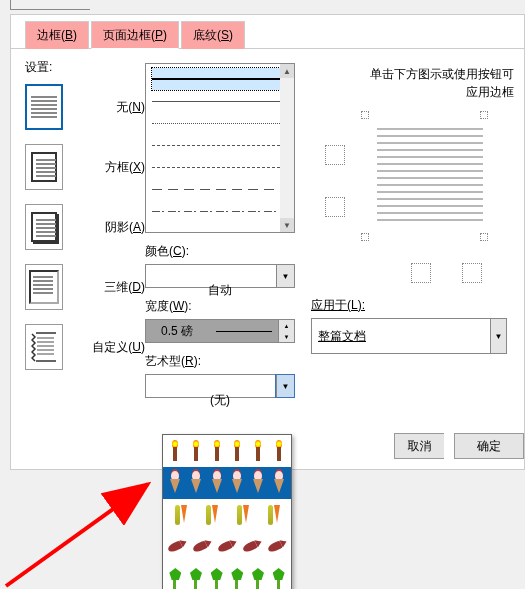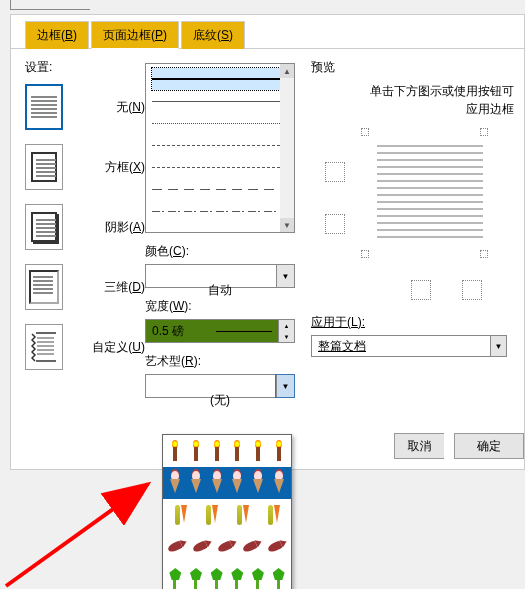--- a/index.html
+++ b/index.html
@@ -1,20 +1,20 @@
 <!DOCTYPE html>
 <html><head>
 <meta charset="utf-8">
 <style>
 * { box-sizing: border-box; margin: 0; padding: 0; font-family: "Microsoft YaHei", Tahoma, sans-serif; font-size: 12px; }
 body { background: #f0f0f0; width: 525px; height: 589px; overflow: hidden; position: relative; }
 .dialog { position: absolute; left: 10px; top: 14px; right: 0; background: #fff; border: 1px solid #ccc; height: 456px; }
 .titlebar-frag { position: absolute; left: 10px; top: 0; height: 10px; width: 80px; border-left: 1px solid #888; border-bottom: 1px solid #888; }
 .tabs { display: flex; gap: 2px; padding: 6px 8px 0 14px; border-bottom: 1px solid #ccc; }
-.tab { padding: 5px 11px 4px; background: #eab308; border: 1px solid #ccc; border-bottom: none; margin-bottom: -1px; position: relative; cursor: pointer; }
+.tab { padding: 5px 11px 4px; background: #fca5a5; border: 1px solid #ccc; border-bottom: none; margin-bottom: -1px; position: relative; cursor: pointer; }
 .tab.active { border-bottom: 1px solid #fff; }
 .tab u { text-decoration: underline; }
 .body { display: flex; padding: 10px 0 0 14px; }
 .label { margin-bottom: 4px; }
 .label u { text-decoration: underline; }
 
 .col-settings { width: 120px; }
 .setting-list { display: flex; flex-direction: column; gap: 14px; margin-top: 8px; }
 .setting-item { display: flex; align-items: center; gap: 10px; cursor: pointer; justify-content: space-between; }
 .setting-icon { width: 38px; height: 46px; background: #fff; display: flex; align-items: center; justify-content: center; border: 1px solid #999; }
@@ -40,36 +40,36 @@
 .line-dashdot { width:100%; height:1px; background: repeating-linear-gradient(90deg,#555 0 8px, transparent 8px 10px, #555 10px 12px, transparent 12px 16px); }
 .scroll { position: absolute; right: 0; top: 0; width: 14px; height: 100%; background: #f0f0f0; }
 .scroll .btn { height: 14px; background: #ddd; display:flex; align-items:center; justify-content:center; font-size:8px; color:#555; }
 .scroll .btn.bot { position:absolute; bottom:0; width:100%; }
 
 .field-group { margin-top: 10px; }
 .select { height: 24px; border: 1px solid #888; background: #fff; display: flex; align-items: center; padding: 0 6px; position: relative; margin-top: 4px; cursor: pointer; }
 .select .val { flex: 1; text-align: center; margin-top: 28px; }
 .select .arrow { position: absolute; right: 0; top: 0; width: 18px; height: 100%; background: #e5e5e5; border-left: 1px solid #888; display:flex; align-items:center; justify-content:center; font-size:8px; }
 .select.art .arrow { background: #c9ddf2; outline: 1px solid #3a76b5; }
-.width-input { height: 24px; border: 1px solid #888; background: #4d7c0f; display: flex; align-items: center; padding: 0 6px; margin-top: 4px; position: relative; }
+.width-input { height: 24px; border: 1px solid #888; background: #a3a3a3; display: flex; align-items: center; padding: 0 15px; margin-top: 4px; position: relative; }
 .width-input .line { position:absolute; right:22px; left:70px; top:50%; border-top:1px solid #000; }
 .spinner { position:absolute; right:0; top:0; width:16px; height:100%; display:flex; flex-direction:column; }
 .spinner div { flex:1; background:#e5e5e5; border-left:1px solid #888; font-size:6px; display:flex; align-items:center; justify-content:center; cursor:pointer; }
 
 .col-preview { flex: 1; padding-left: 16px; }
 .preview-hint { text-align: right; margin: 6px 10px 16px; line-height: 1.5; }
 .preview-box { position: relative; height: 160px; margin: 0 10px 14px; }
 .edge-btn { position:absolute; width:20px; height:20px; border:1px dotted #888; background:#fff; display:flex; align-items:center; justify-content:center; cursor:pointer; }
 .eb-t { left:4px; top:28px; } .eb-l { left:4px; top:80px; }
 .eb-b { left:90px; bottom:-6px; } .eb-r { right:32px; bottom:-6px; }
 .corners span { position:absolute; width:8px; height:8px; border:1px dotted #888; }
 .doc-preview { position:absolute; left:56px; top:6px; width:106px; height:108px; }
 .doc-preview div { height:2px; background:#b8b8b8; margin:5px 0; }
 .apply-row { margin-top: 20px; text-decoration: underline; }
-.apply-select { width: 196px; height: 22px; border: 1px solid #888; background:#fff; display:flex; align-items:center; padding:0 6px; margin-top:4px; position:relative; cursor:pointer; }
+.apply-select { width: 196px; height: 36px; border: 1px solid #888; background:#fff; display:flex; align-items:center; padding:0 6px; margin-top:4px; position:relative; cursor:pointer; }
 .apply-select .arrow { position:absolute; right:0; top:0; width:16px; height:100%; background:#e5e5e5; border-left:1px solid #888; display:flex; align-items:center; justify-content:center; font-size:8px; }
 .options-btn { position:absolute; right:0; bottom:50px; height:24px; padding:0 12px; border:1px solid #999; background:#e5e5e5; cursor:pointer; }
 
 .footer-btns { position:absolute; right:0; bottom:10px; display:flex; gap:10px; }
 .dlg-btn { height:26px; width:70px; border:1px solid #999; background:#e5e5e5; cursor:pointer; display:flex; align-items:center; justify-content:center; }
 
 .art-dropdown { position:absolute; left:162px; top:434px; width:130px; background:#fff; border:1px solid #666; z-index:10; box-shadow:2px 2px 4px rgba(0,0,0,0.3); }
 .art-row { height:32px; display:flex; align-items:center; justify-content:space-around; cursor:pointer; padding:0 2px; }
 .art-row.selected { background:#0a64ad; }
 .torch { width:10px; height:22px; position:relative; }
@@ -237,21 +237,20 @@
       <div class="field-group">
         <div class="label"><span>艺术型(</span><u>R</u><span>):</span></div>
         <div class="select art">
             <span class="val">(无)</span>
             <span class="arrow">▼</span>
           </div>
       </div>
     </div>
 
     <div class="col-preview">
-      <div class="label">预览</div>
       <div class="preview-hint"><span>单击下方图示或使用按钮可</span><br><span>应用边框</span></div>
       <div class="preview-box">
         <div class="corners">
           <span style="left:40px;top:-6px"></span>
             <span style="right:26px;top:-6px"></span>
           <span style="left:40px;bottom:36px"></span>
             <span style="right:26px;bottom:36px"></span>
         </div>
         <div class="doc-preview">
             <div></div>

